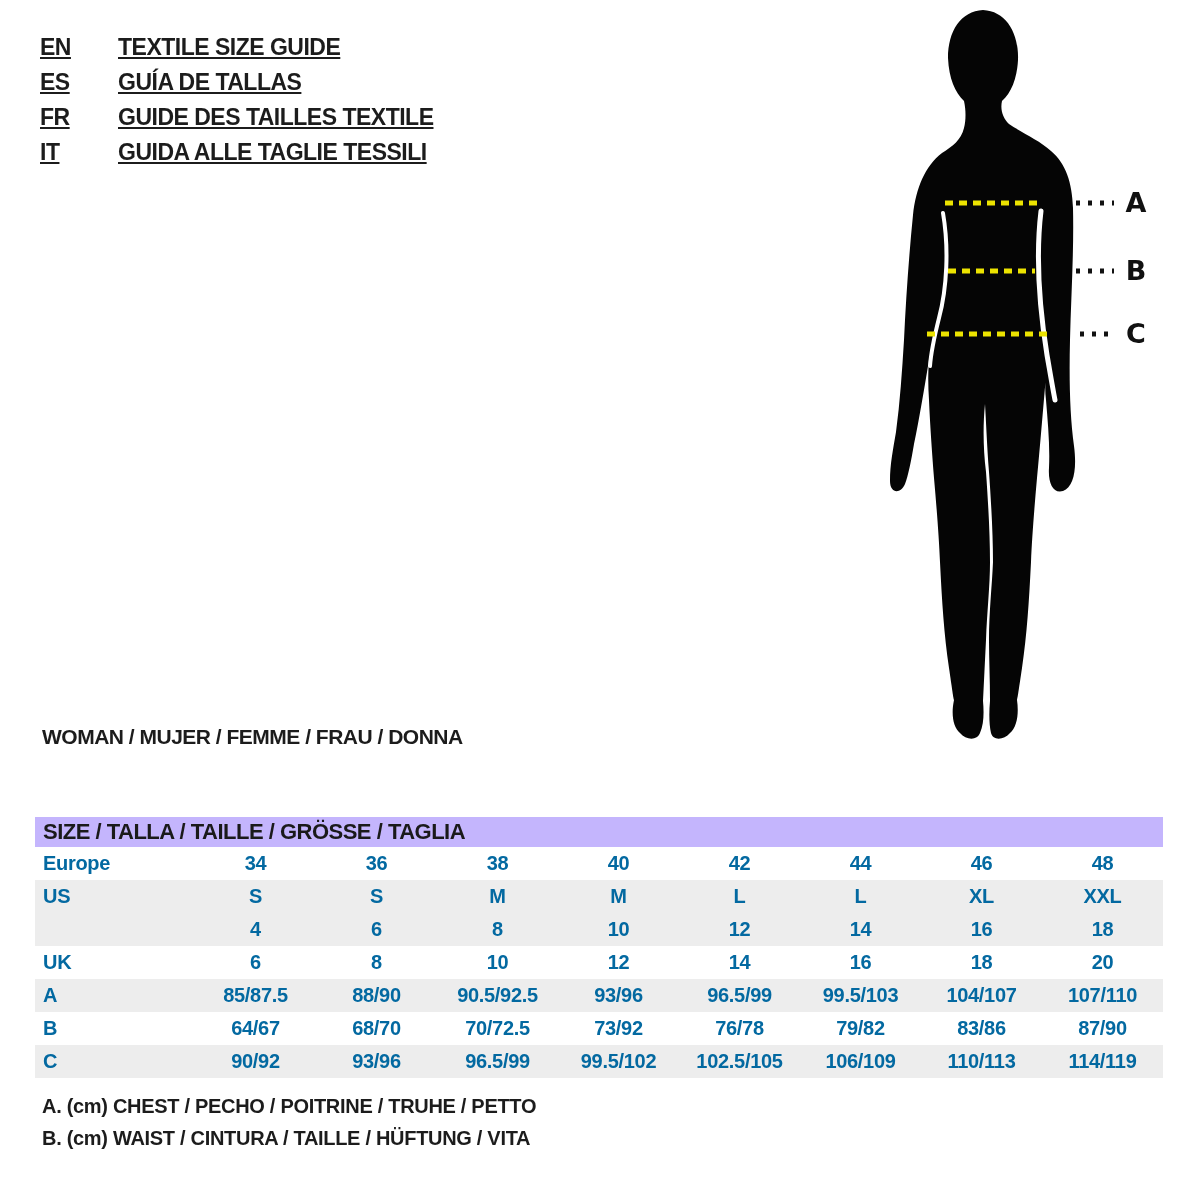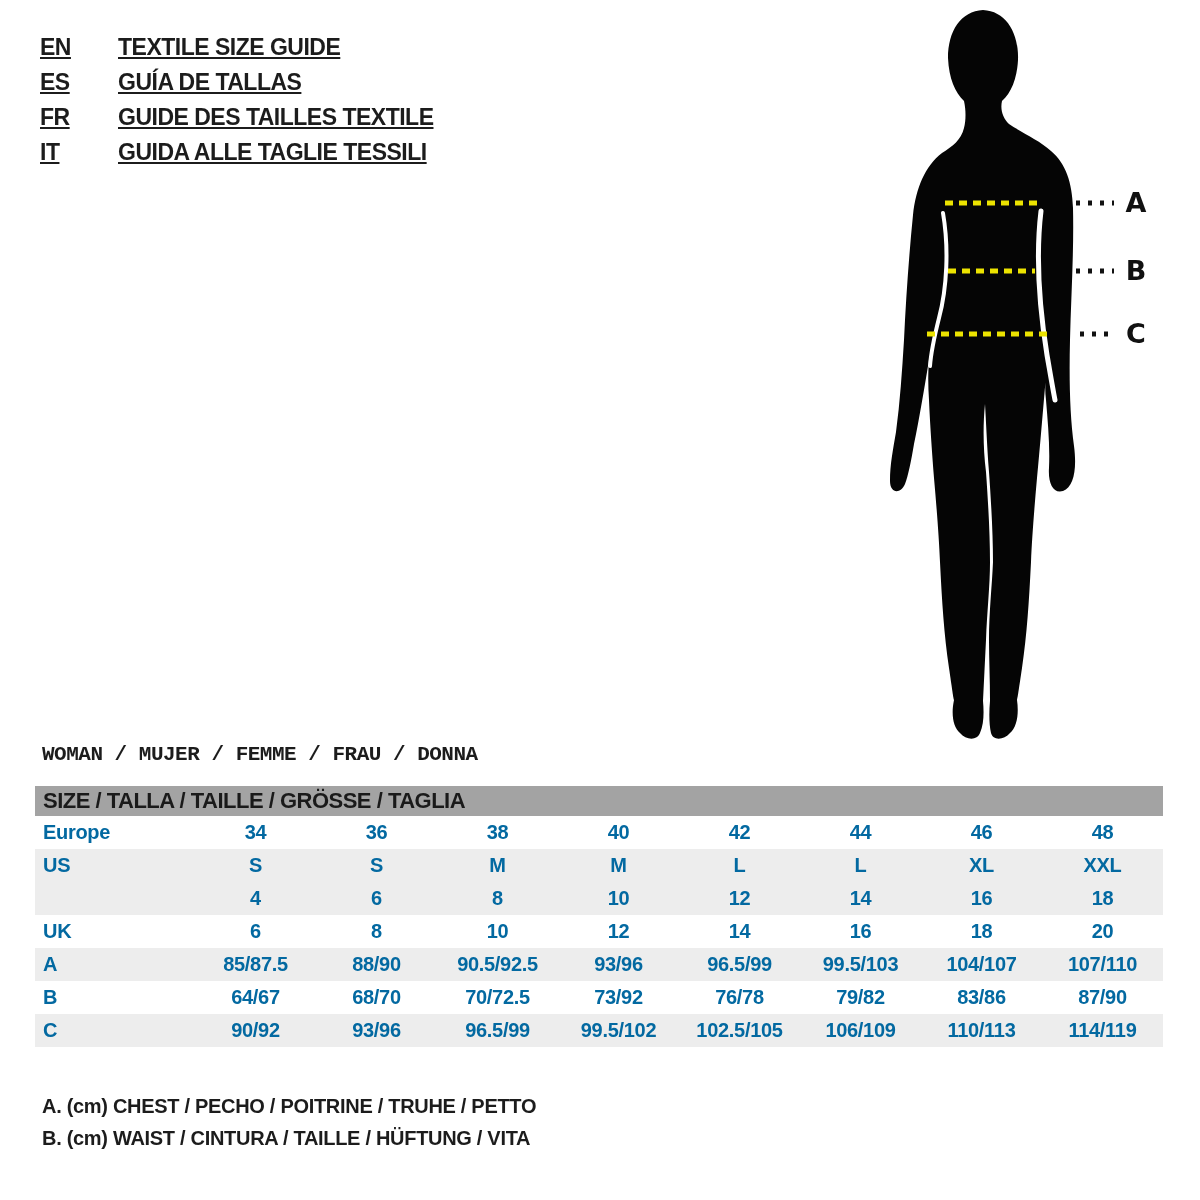--- a/index.html
+++ b/index.html
@@ -21,30 +21,31 @@
     position:absolute;left:268px;width:36px;text-align:center;
     font-family:"DejaVu Sans",sans-serif;font-weight:700;font-size:27px;
     line-height:30px;color:#111;
   }
   .marker-a{top:188px;}
   .marker-b{top:256px;}
   .marker-c{top:319px;}
 
   
   .section-title{
-    position:absolute;left:42px;top:743px;font-size:21px;font-weight:700;
-    letter-spacing:-0.5px;white-space:nowrap;font-family:Liberation Mono, monospace;
+    position:absolute;left:42px;top:725px;font-size:21px;font-weight:700;
+    letter-spacing:-0.5px;white-space:nowrap;
   }
 
   
   .size-table{position:absolute;left:35px;top:786px;width:1128px;}
   .thead{
-    height:30px;line-height:30px;background:#a3a3a3;color:#1a1a1a;
+    height:30px;line-height:30px;background:#c4b5fd;color:#1a1a1a;
     font-weight:700;font-size:22px;letter-spacing:-0.5px;padding-left:8px;
     box-sizing:border-box;
+    margin-top:31px;
   }
   .tr{
     display:grid;grid-template-columns:160px repeat(8,1fr);
     height:33px;align-items:center;font-size:20px;font-weight:700;
     letter-spacing:-0.3px;color:#0369a1;
   }
   .tr .td{text-align:center;overflow:hidden;white-space:nowrap;}
   .tr .td.label{text-align:left;padding-left:8px;}
   .shade-white{background:#ffffff;}
   .shade-gray{background:#ededed;}

